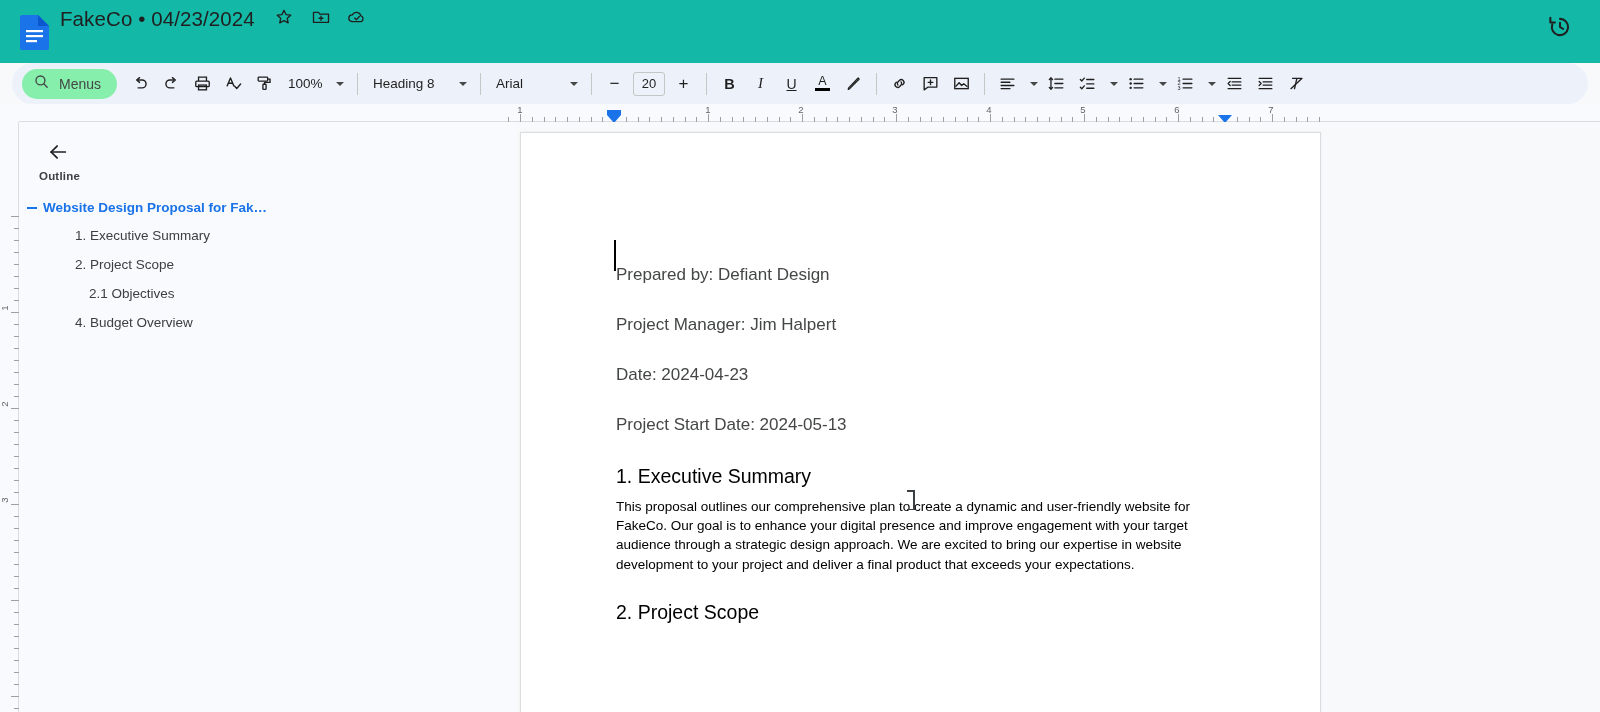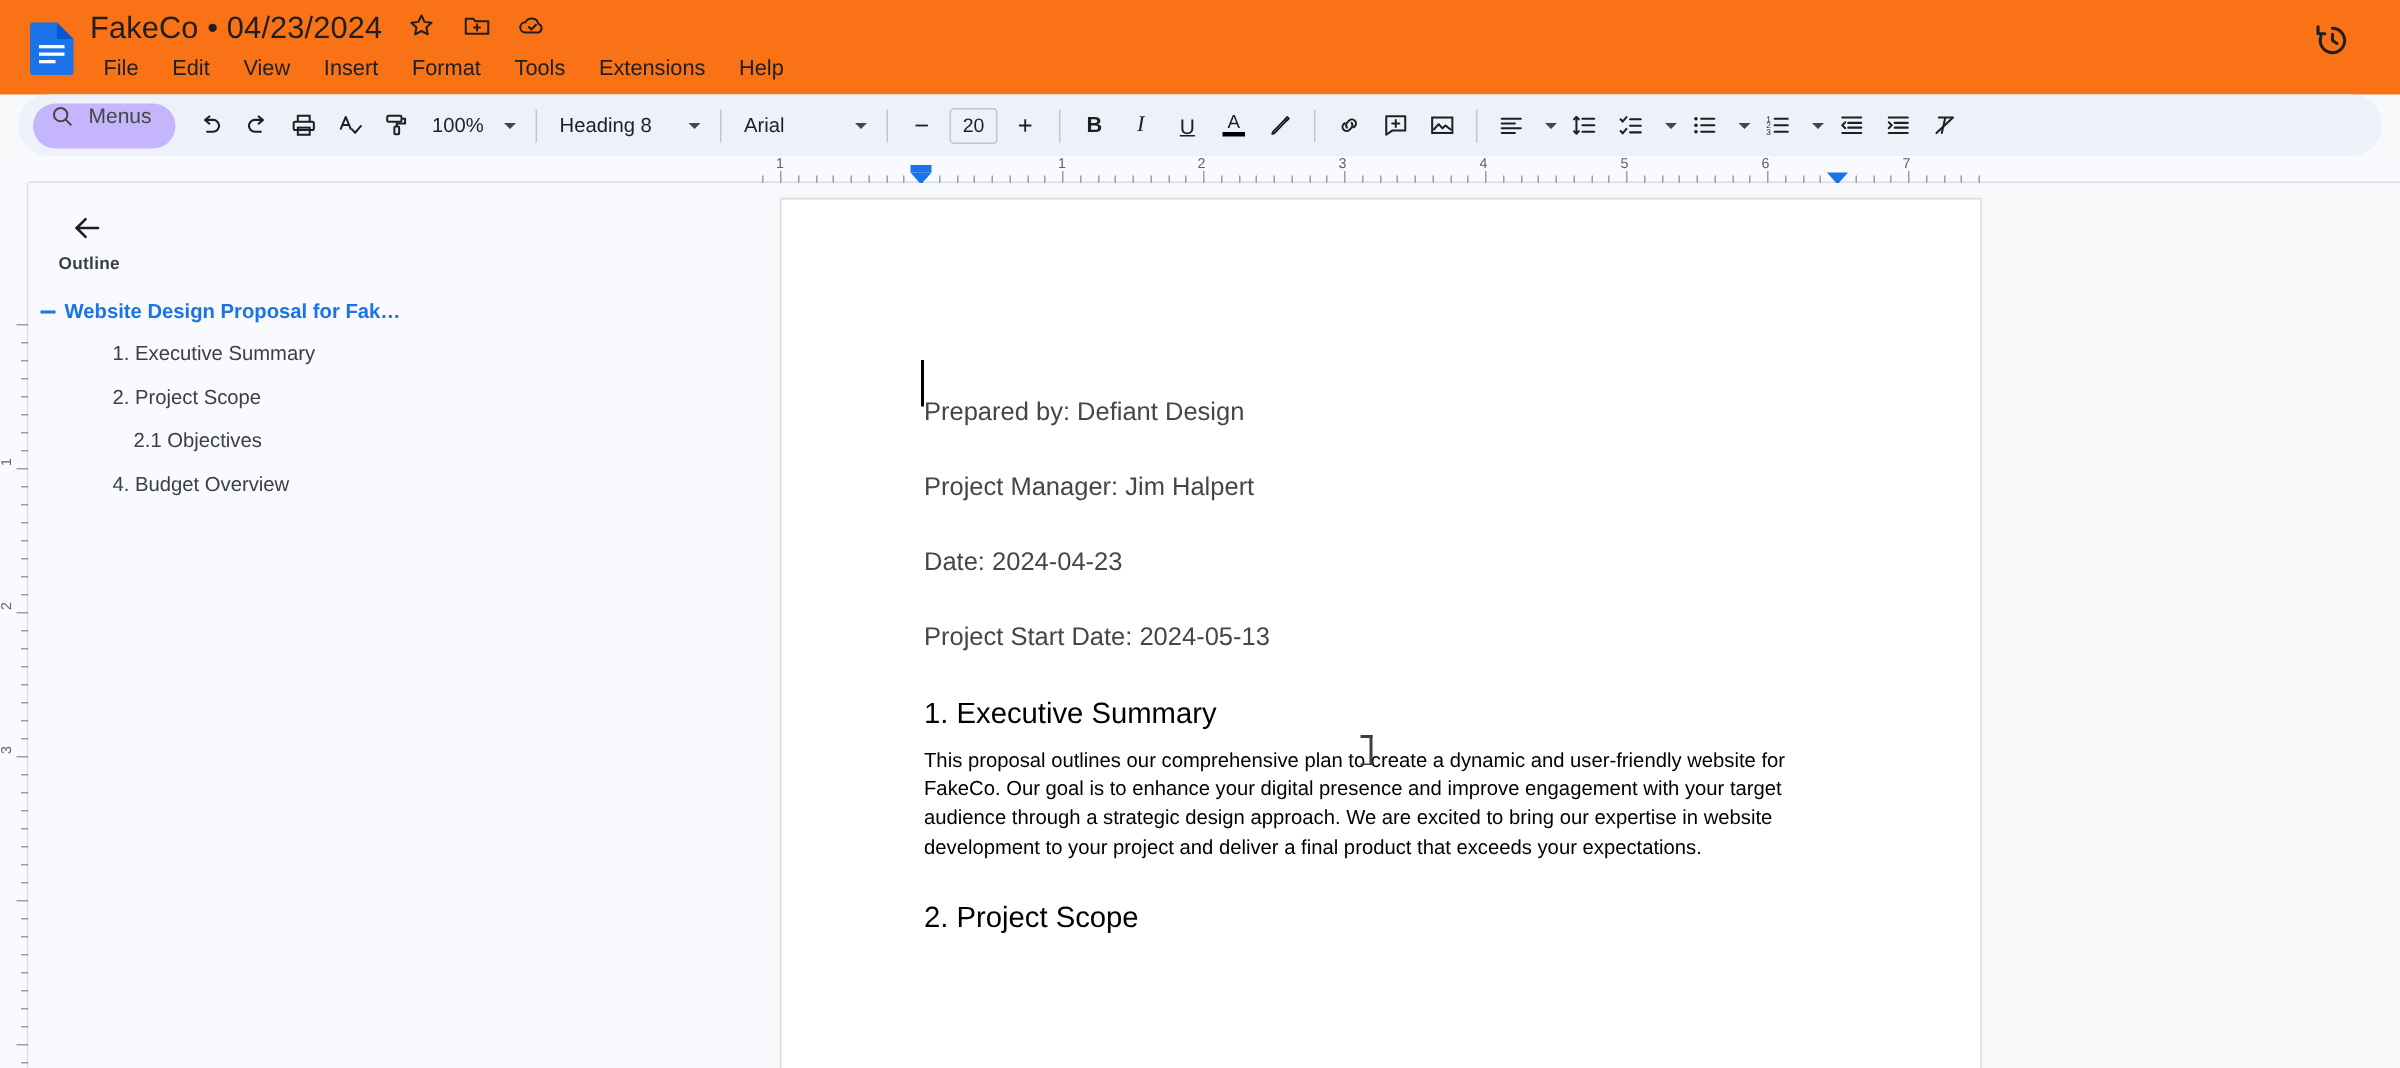--- a/index.html
+++ b/index.html
@@ -6,21 +6,21 @@
   html, body { margin:0; padding:0; }
   body {
     width:1600px; height:712px;
     background:#f8f9fb;
     font-family:"Liberation Sans", sans-serif;
     overflow:hidden;
     -webkit-font-smoothing:antialiased;
   }
 
   
-  .topbar { position:relative; height:63px; background:#f97316; }
+  .topbar { position:relative; height:63px; background:#14b8a6;text-align:center; }
   .doc-logo { position:absolute; left:18px; top:14px; width:32px; height:36px; }
   .title-block { position:absolute; left:60px; top:6px; }
   .doc-title {
     font-size:20.5px; color:#1f1f1f; letter-spacing:0.1px;
     line-height:26px; white-space:nowrap; display:inline-block;
     vertical-align:middle;
   }
   .title-icons { display:inline-block; vertical-align:middle; margin-left:12px; }
   .title-icons .ti { display:inline-block; width:26px; height:24px; vertical-align:middle;
                      margin-right:6px; cursor:pointer; }
@@ -31,22 +31,22 @@
   }
   .history-btn { position:absolute; right:22px; top:14px; width:36px; height:36px; cursor:pointer; }
 
   
   .toolbar {
     position:relative; height:41px; background:#edf2fa;
     margin:0 12px; border-radius:22px;
     display:flex; align-items:center; padding:0 10px;
   }
   .menus-pill {
-    display:flex; gap:9px;
-    background:#c4b5fd; border-radius:18px; height:30px;
+    display:flex; align-items:center; gap:9px;
+    background:#86efac; border-radius:18px; height:30px;
     padding:0 16px 0 11px; cursor:pointer; margin-right:8px;
   }
   .menus-pill .lbl { font-size:14px; color:#444746; }
   .tb { width:31px; height:30px; display:flex; align-items:center; justify-content:center;
         border-radius:50%; cursor:pointer; flex:0 0 auto; }
   .tb-sep { width:1px; height:22px; background:#c4c7c5; margin:0 7px; flex:0 0 auto; }
   .zoom-sel, .style-sel, .font-sel {
     display:flex; align-items:center; justify-content:space-between;
     height:28px; border-radius:4px; cursor:pointer; padding:0 6px 0 8px;
     font-size:13.5px; color:#1f1f1f; flex:0 0 auto;
@@ -146,30 +146,20 @@
       </span>
       <span class="ti">
         <svg width="22" height="20" viewBox="0 0 26 24">
           <path d="M7 17.5a4 4 0 0 1 .4-8 5.5 5.5 0 0 1 10.3 1.2A3.6 3.6 0 0 1 18 17.5z" fill="none" stroke="#1f1f1f" stroke-width="1.6" stroke-linejoin="round"></path>
           <path d="M10.2 13.2l2 2 3.6-3.8" fill="none" stroke="#1f1f1f" stroke-width="1.6" stroke-linecap="round" stroke-linejoin="round"></path>
         </svg>
       </span>
     </span>
   </div>
 
-  <div class="menubar">
-    <span class="menu-item">File</span>
-    <span class="menu-item">Edit</span>
-    <span class="menu-item">View</span>
-    <span class="menu-item">Insert</span>
-    <span class="menu-item">Format</span>
-    <span class="menu-item">Tools</span>
-    <span class="menu-item">Extensions</span>
-    <span class="menu-item">Help</span>
-  </div>
 
   <span class="history-btn">
     <svg width="26" height="26" viewBox="0 0 24 24">
       <path d="M12 4.5a7.5 7.5 0 1 1-7.1 5" fill="none" stroke="#1f1f1f" stroke-width="1.9" stroke-linecap="round"></path>
       <path d="M3.1 3.6v4.2h4.2" fill="none" stroke="#1f1f1f" stroke-width="1.9" stroke-linecap="round" stroke-linejoin="round"></path>
       <path d="M12 8.2V12l2.8 1.8" fill="none" stroke="#1f1f1f" stroke-width="1.9" stroke-linecap="round" stroke-linejoin="round"></path>
     </svg>
   </span>
 </div>
 

